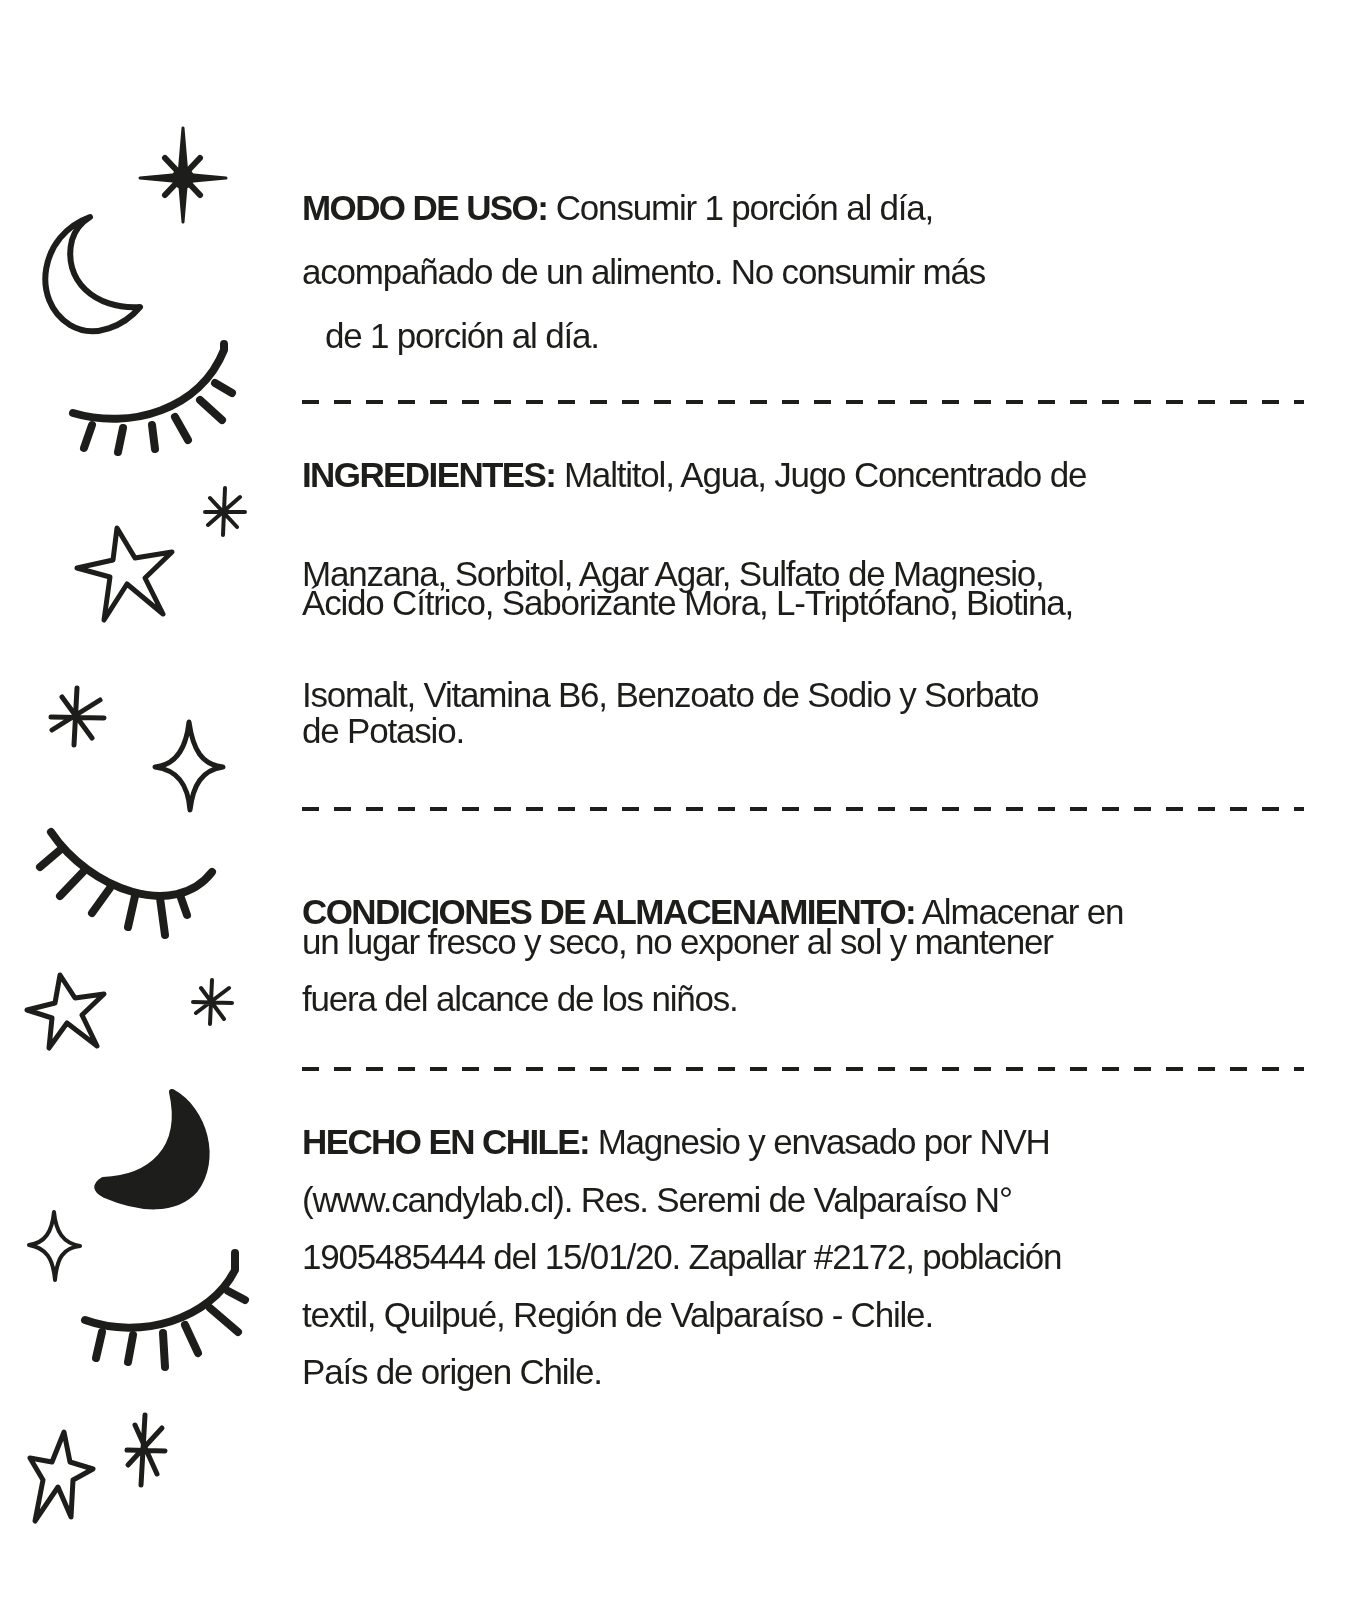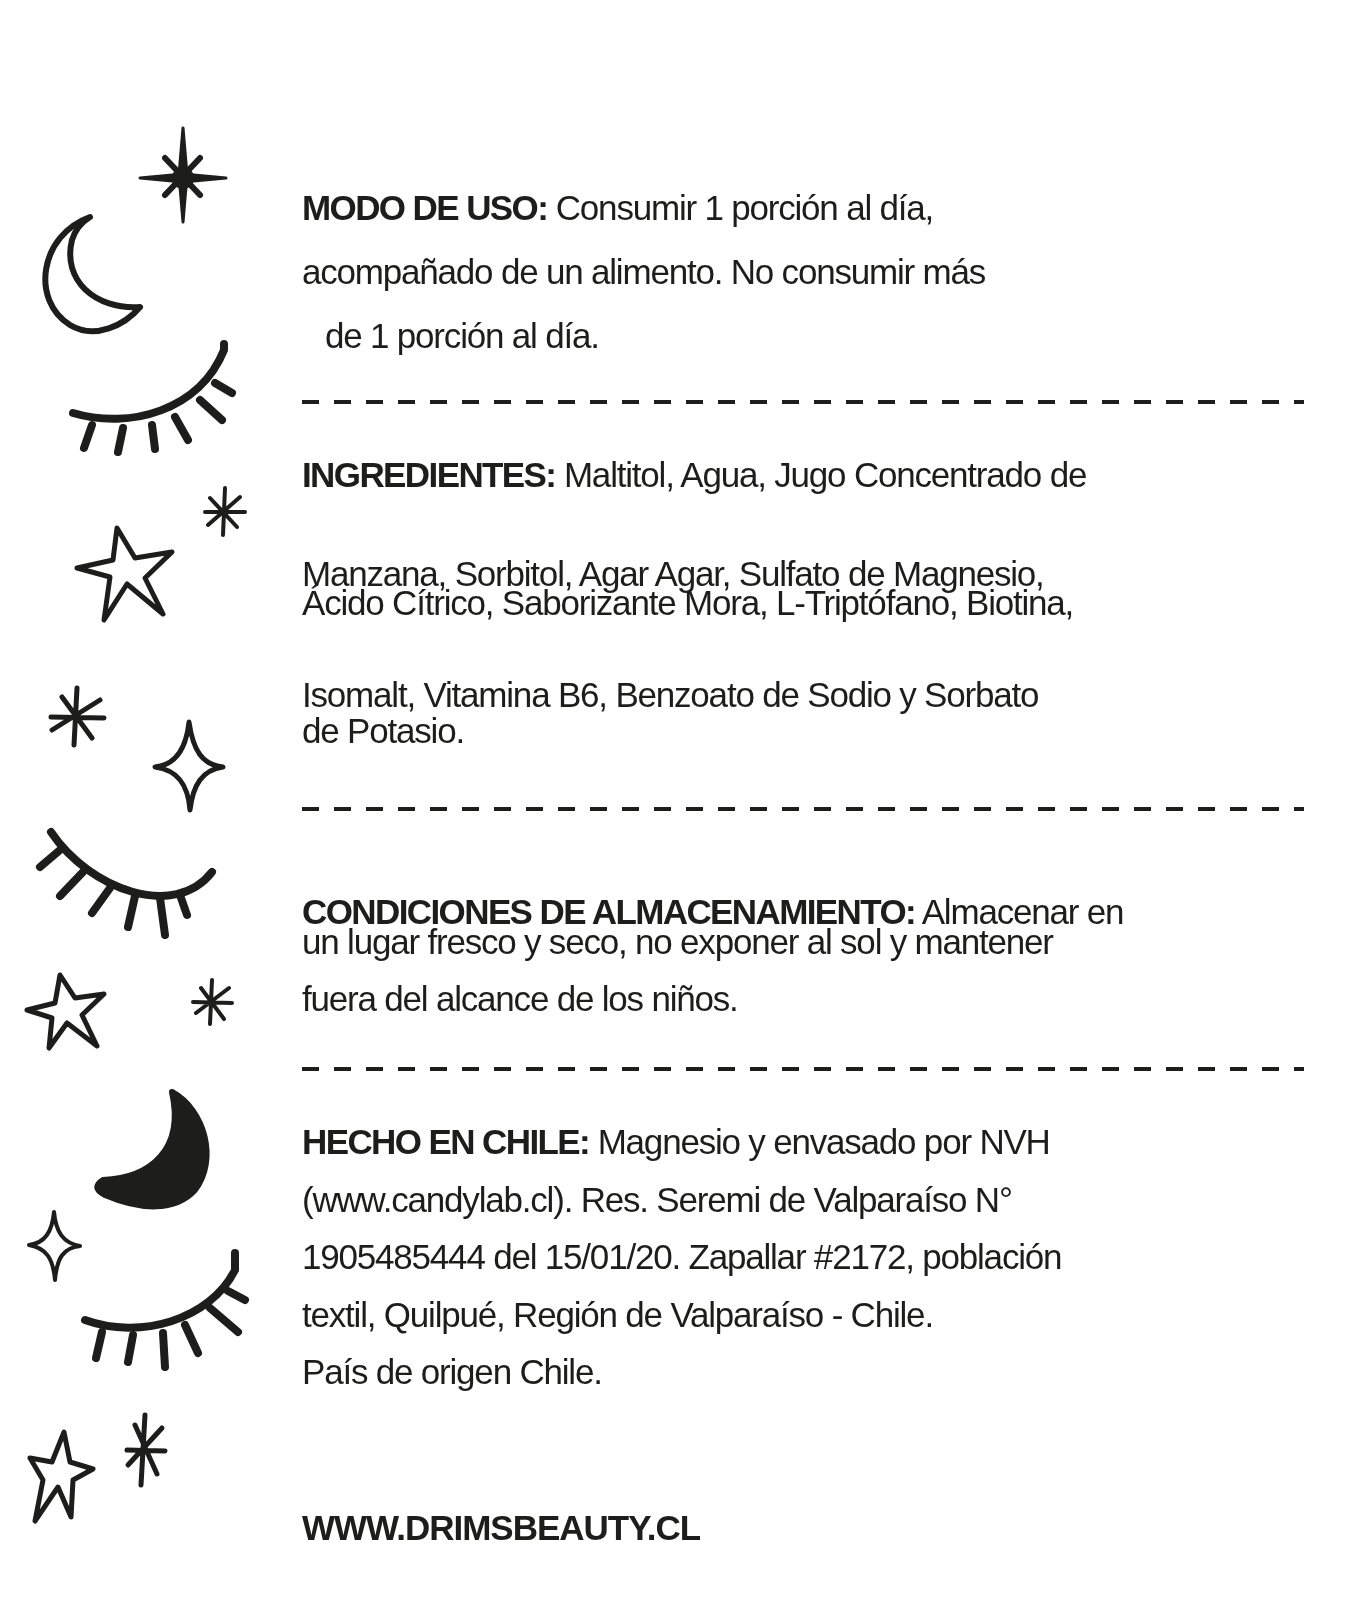--- a/index.html
+++ b/index.html
@@ -103,14 +103,13 @@
   <div class="divider" style="top:1067px;"></div>
 
   <div class="section" style="top:0;">
     <div class="line" style="top:1122px;"><b>HECHO EN CHILE:</b><span> Magnesio y envasado por NVH</span></div>
     <div class="line" style="top:1180px;">(www.candylab.cl). Res. Seremi de Valparaíso N°</div>
     <div class="line" style="top:1237px;text-align:right;">1905485444 del 15/01/20. Zapallar #2172, población</div>
     <div class="line" style="top:1295px;text-align:center;">textil, Quilpué, Región de Valparaíso - Chile.</div>
     <div class="line" style="top:1352px;">País de origen Chile.</div>
   </div>
 
-  <div class="website">WWW.DRIMSBEAUTY.CL</div>
 </div>
 
 </body></html>

